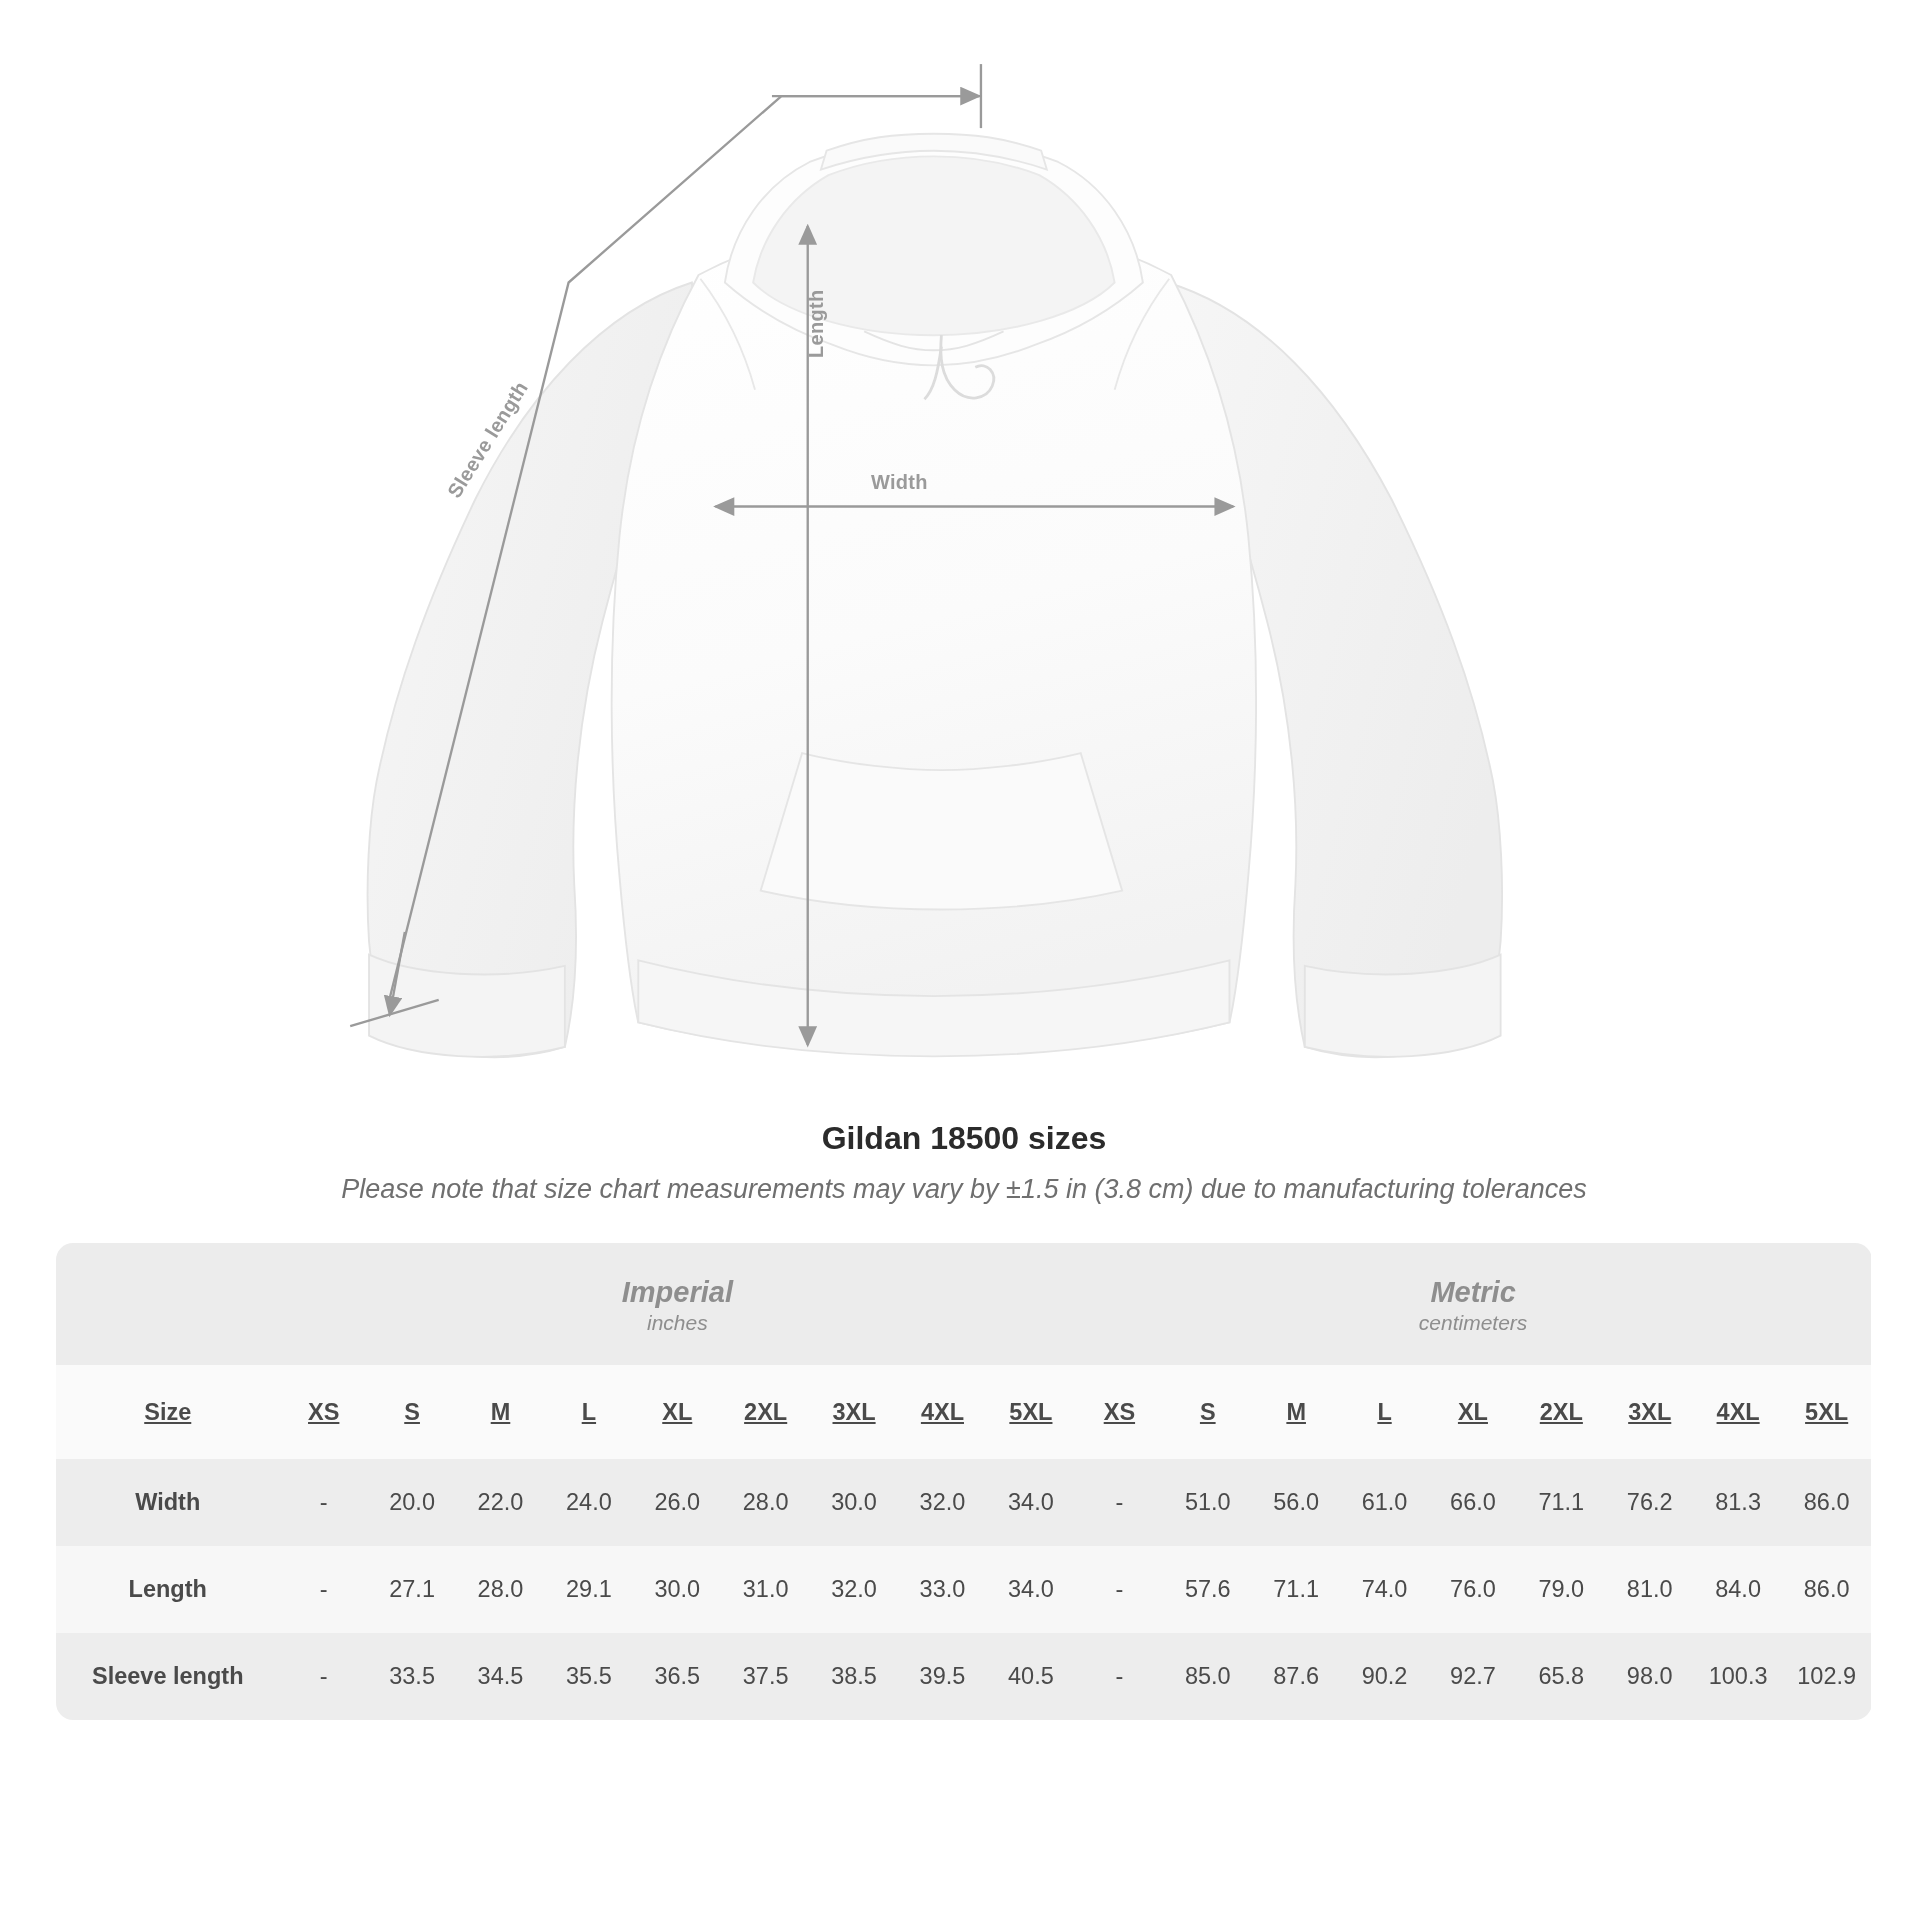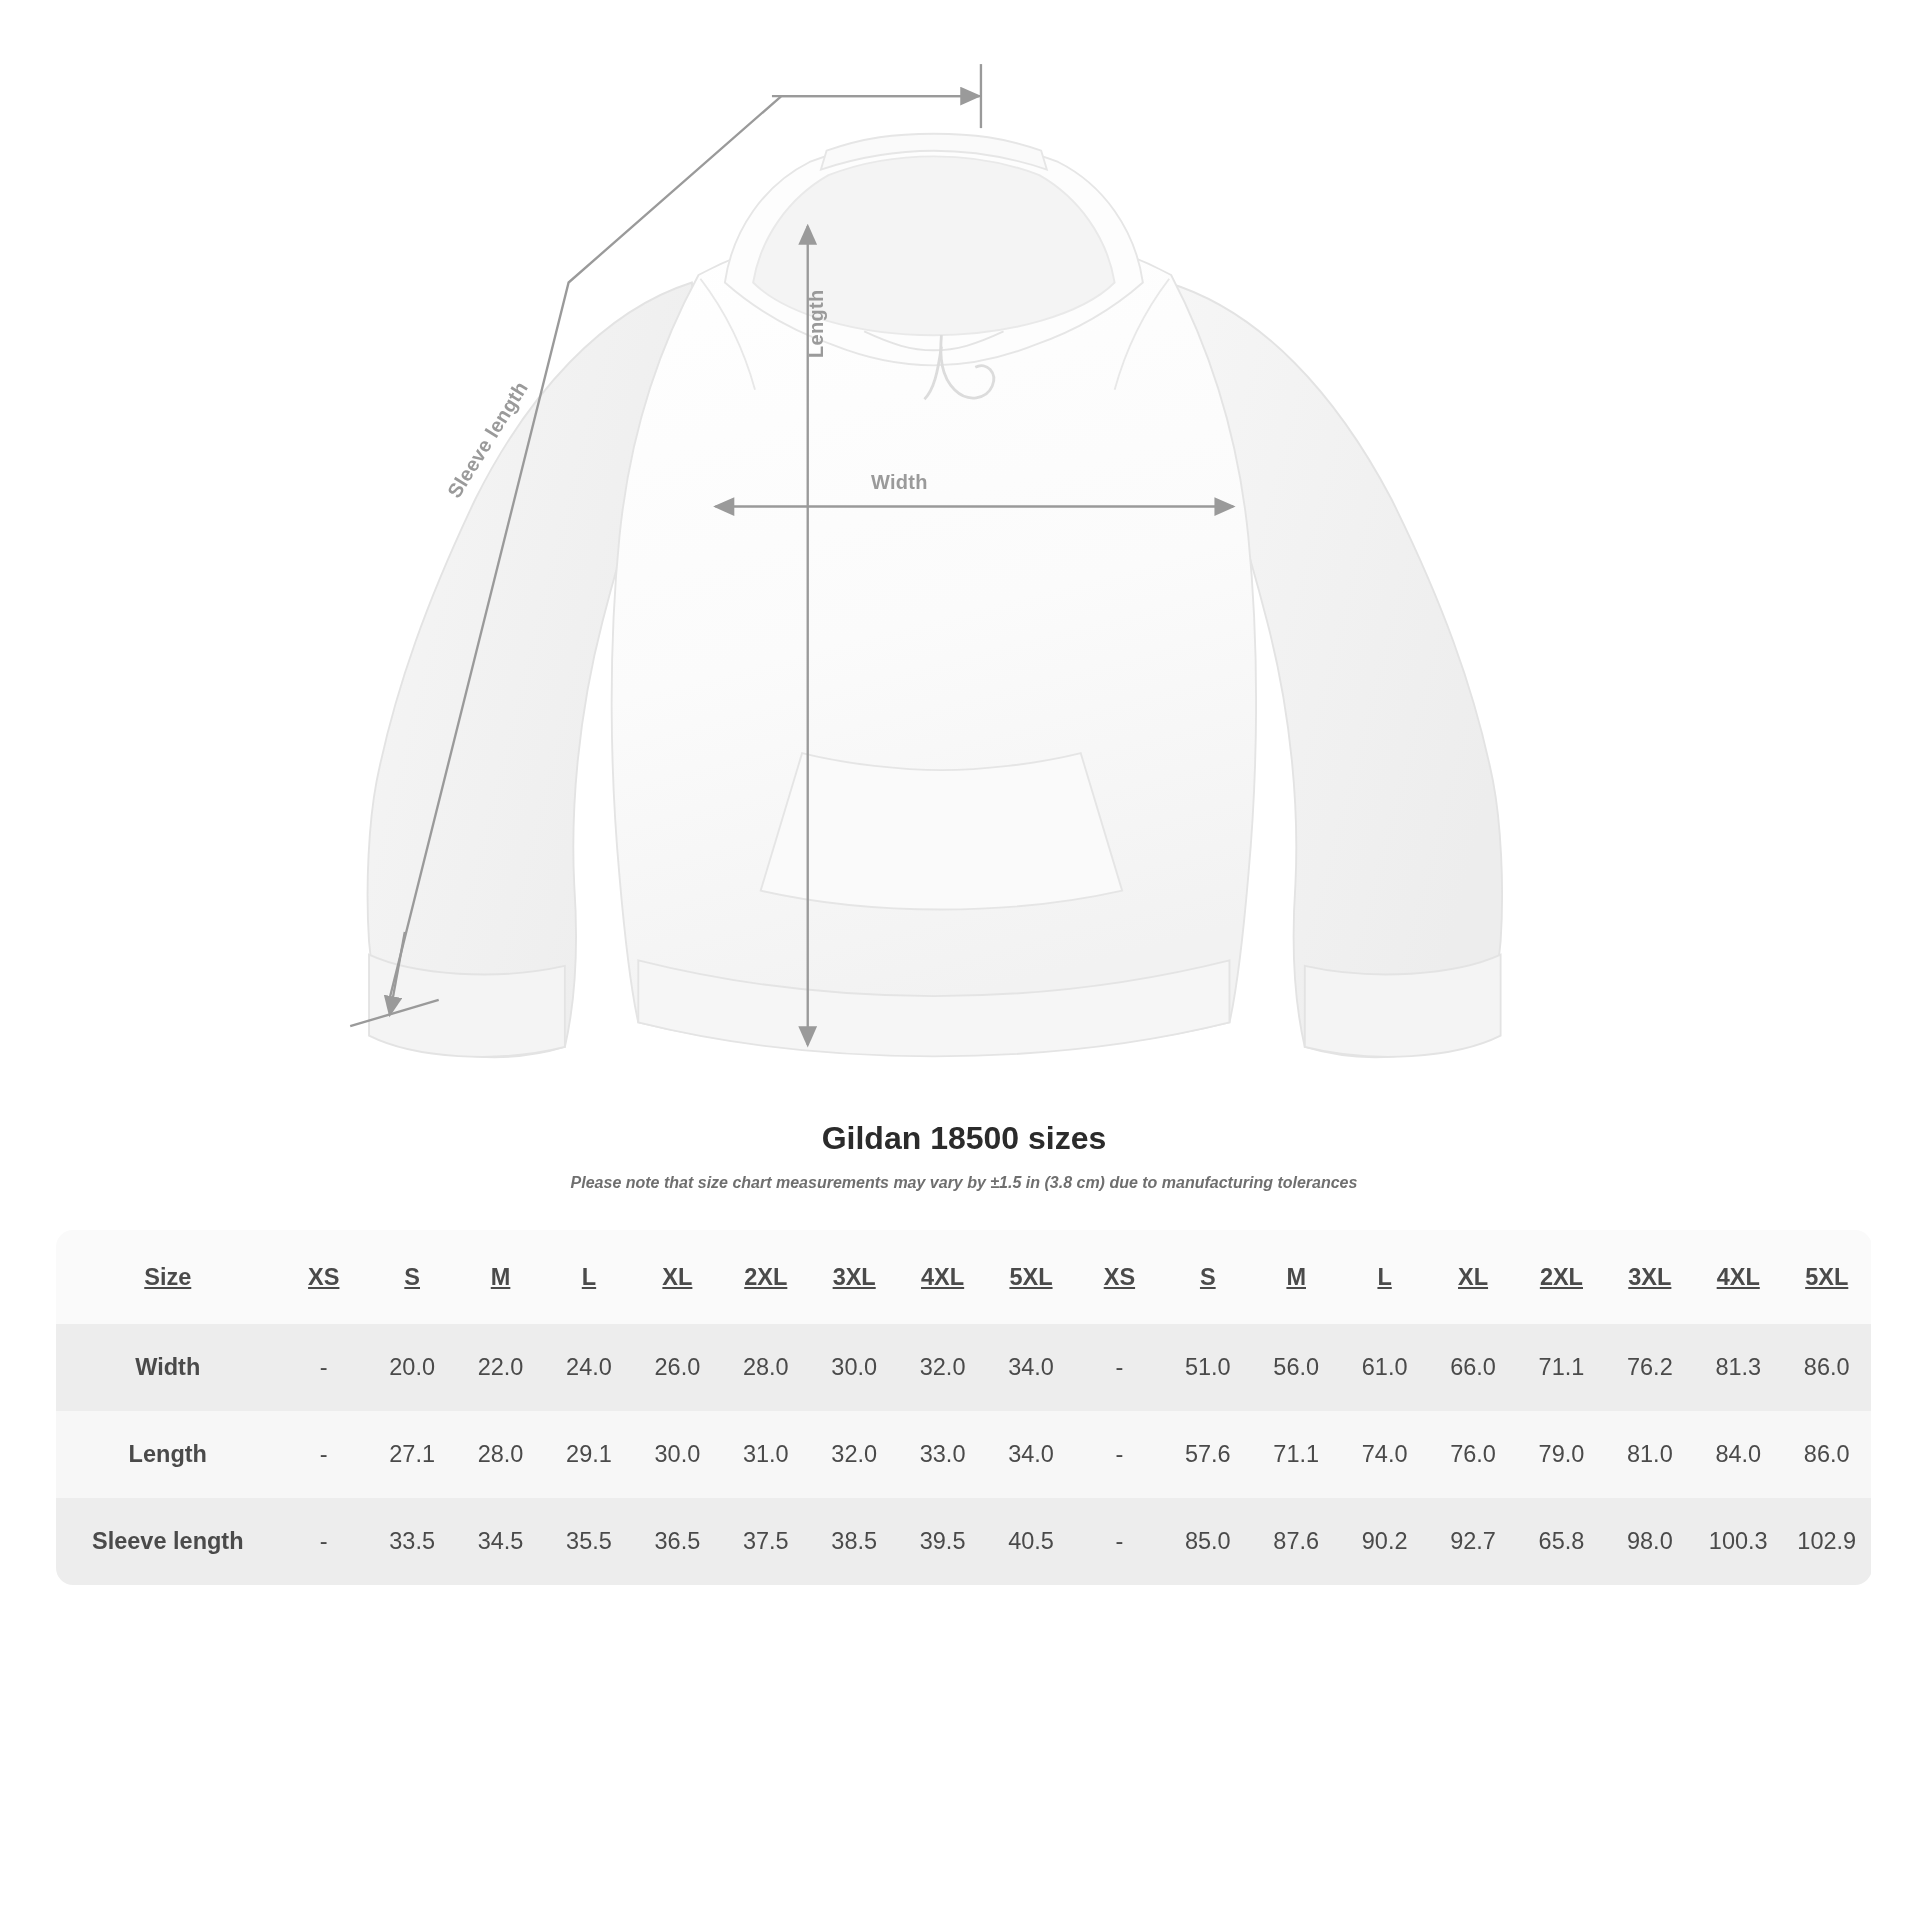--- a/index.html
+++ b/index.html
@@ -56,25 +56,24 @@
     text-align: center;
     margin-top: 9.4px;
   }
   .chart-title {
     font-size: 32px;
     font-weight: bold;
     color: #2b2b2b;
     margin: 0 0 17px 0;
   }
   .chart-note {
-    font-size: 16px;
+    font-size: 27px;
     font-style: italic;
     color: #6f6f6f;
     margin: 0;
-    font-weight: bold;
   }
 
   
   .table-wrap {
     margin: 38px 56px 0 56px;
     border-radius: 17px;
     overflow: hidden;
   }
   table.size-table {
     border-collapse: collapse;
@@ -249,20 +248,31 @@
           <col class="col-val">
           <col class="col-val">
           <col class="col-val">
         <col class="col-val">
           <col class="col-val">
           <col class="col-val">
           <col class="col-val">
       </colgroup>
       <tbody>
 
+        <tr class="unit-row">
+          <td></td>
+          <td colspan="9">
+            <div class="unit-system">Imperial</div>
+            <div class="unit-sub">inches</div>
+          </td>
+          <td colspan="9">
+            <div class="unit-system">Metric</div>
+            <div class="unit-sub">centimeters</div>
+          </td>
+        </tr>
 
         <tr class="head-row">
           <td>Size</td>
           <td>XS</td>
           <td>S</td>
           <td>M</td>
           <td>L</td>
           <td>XL</td>
           <td>2XL</td>
           <td>3XL</td>

